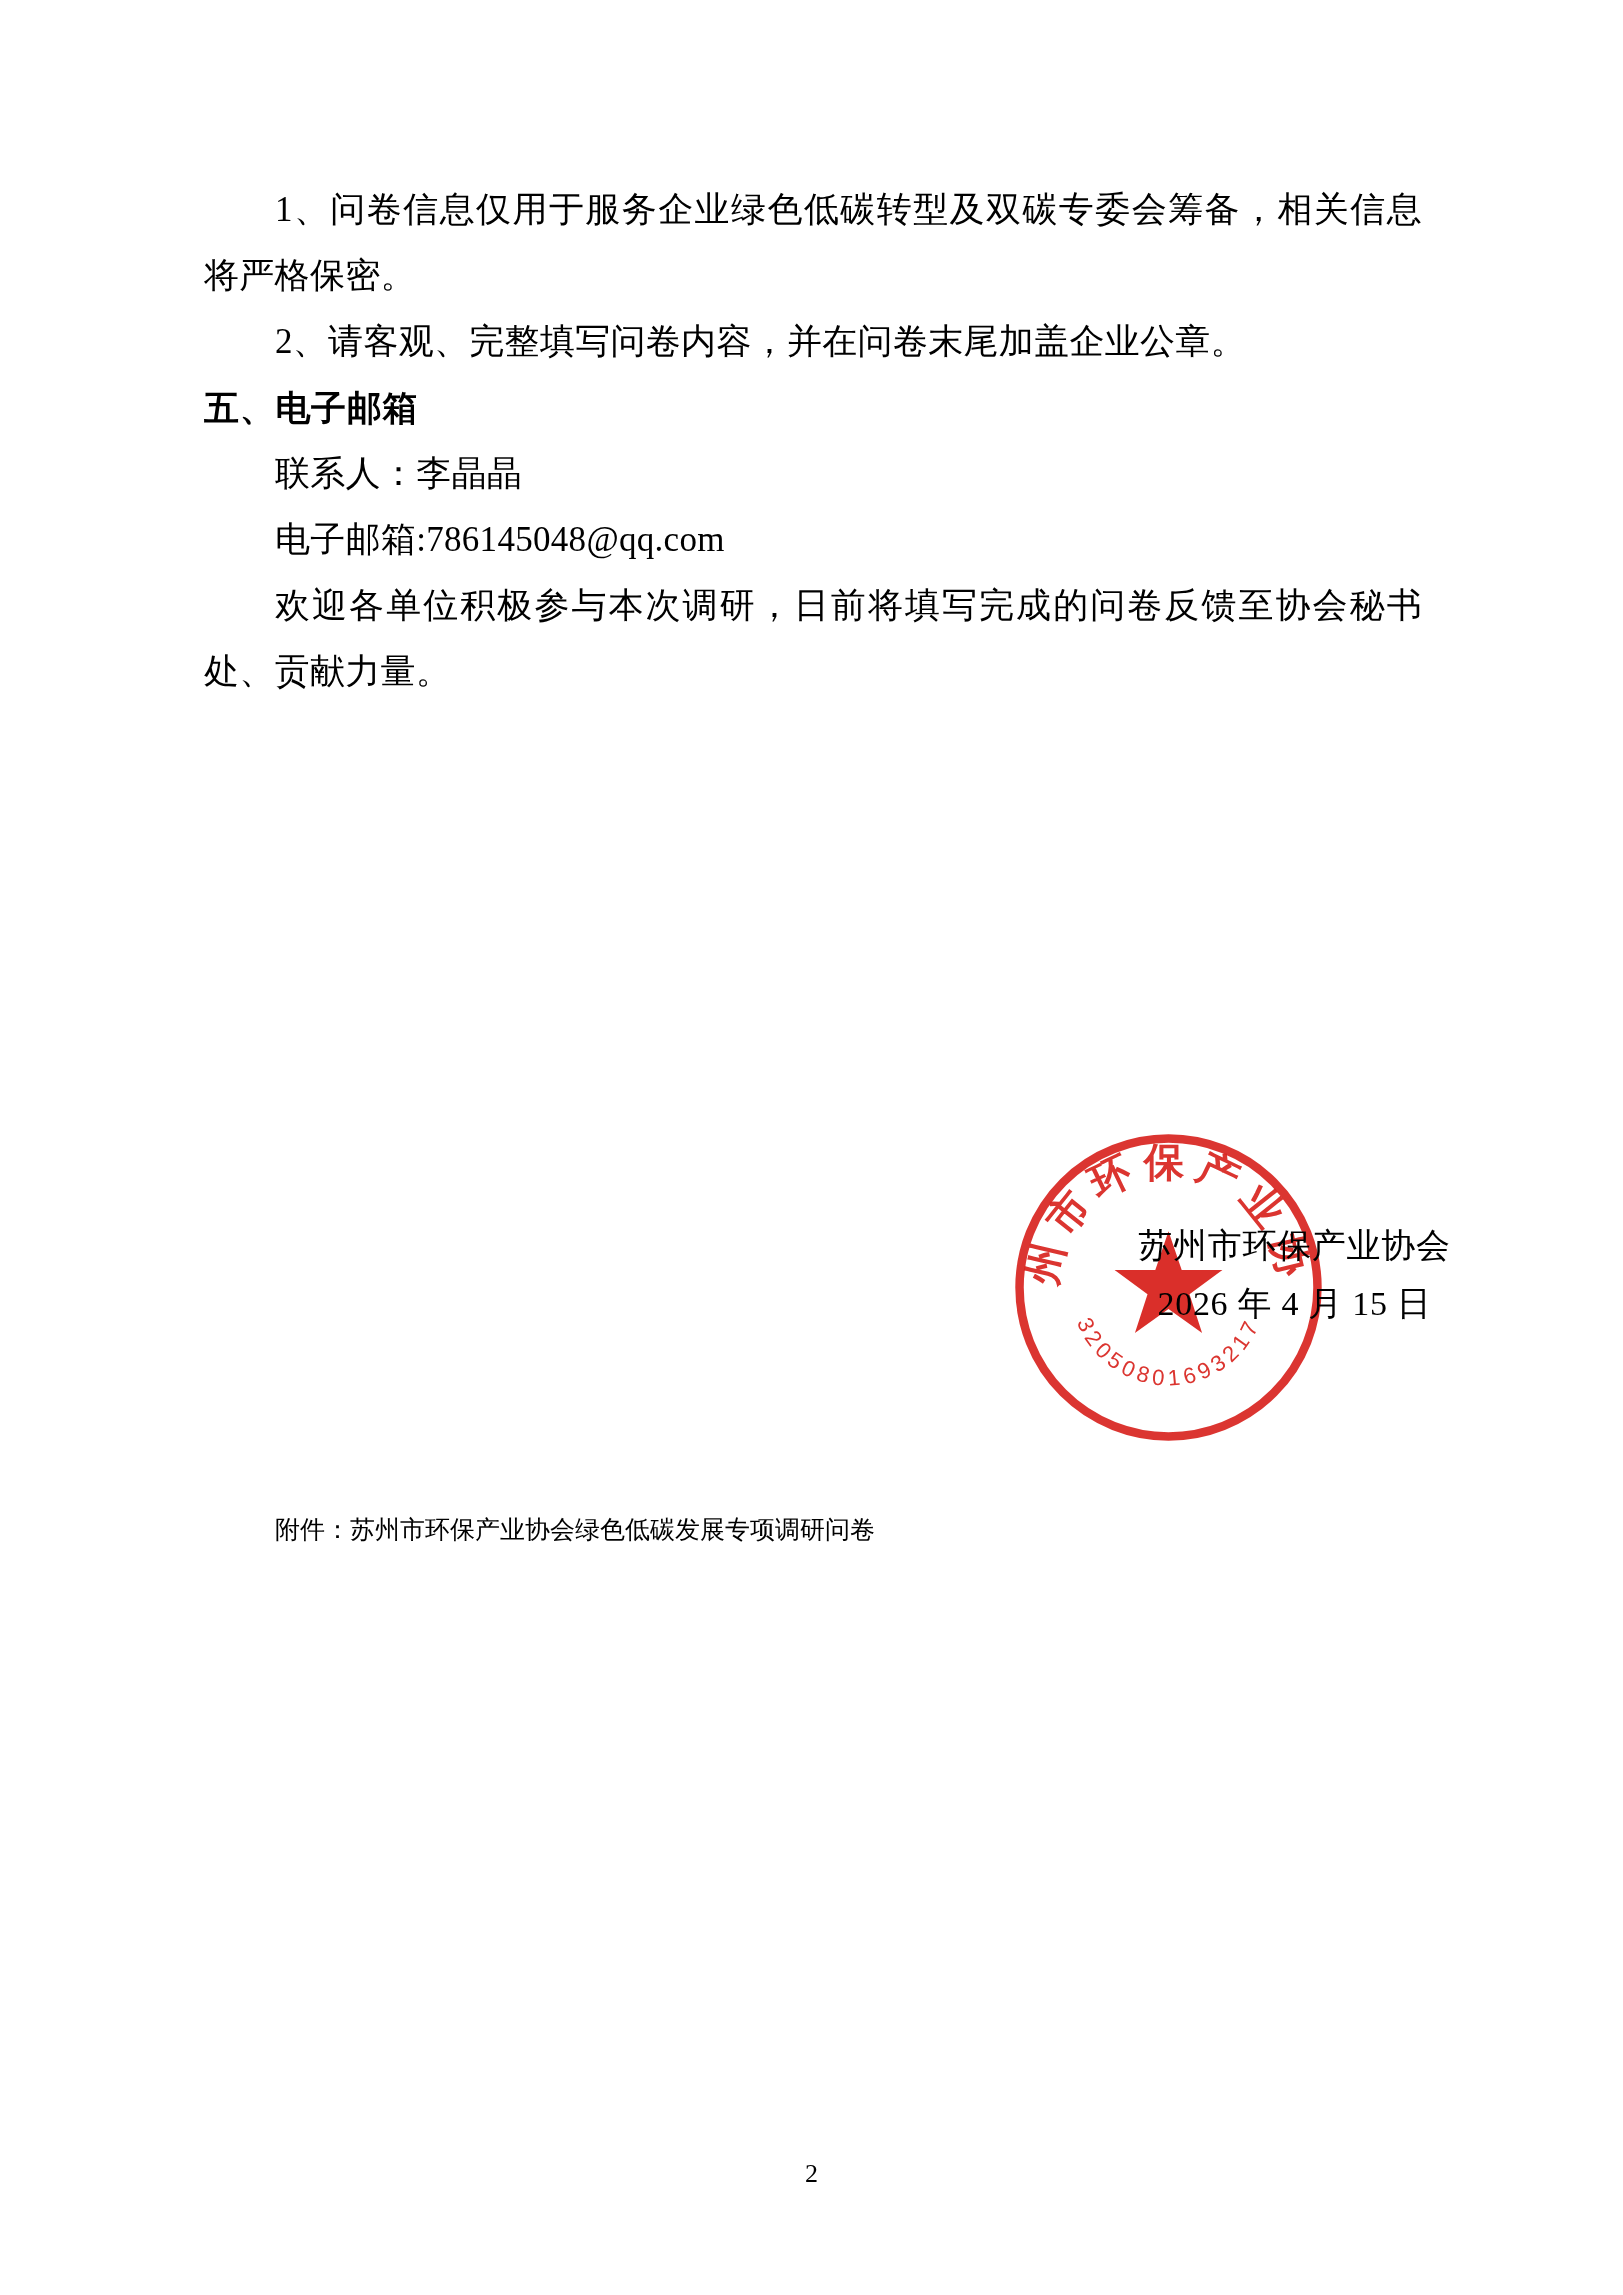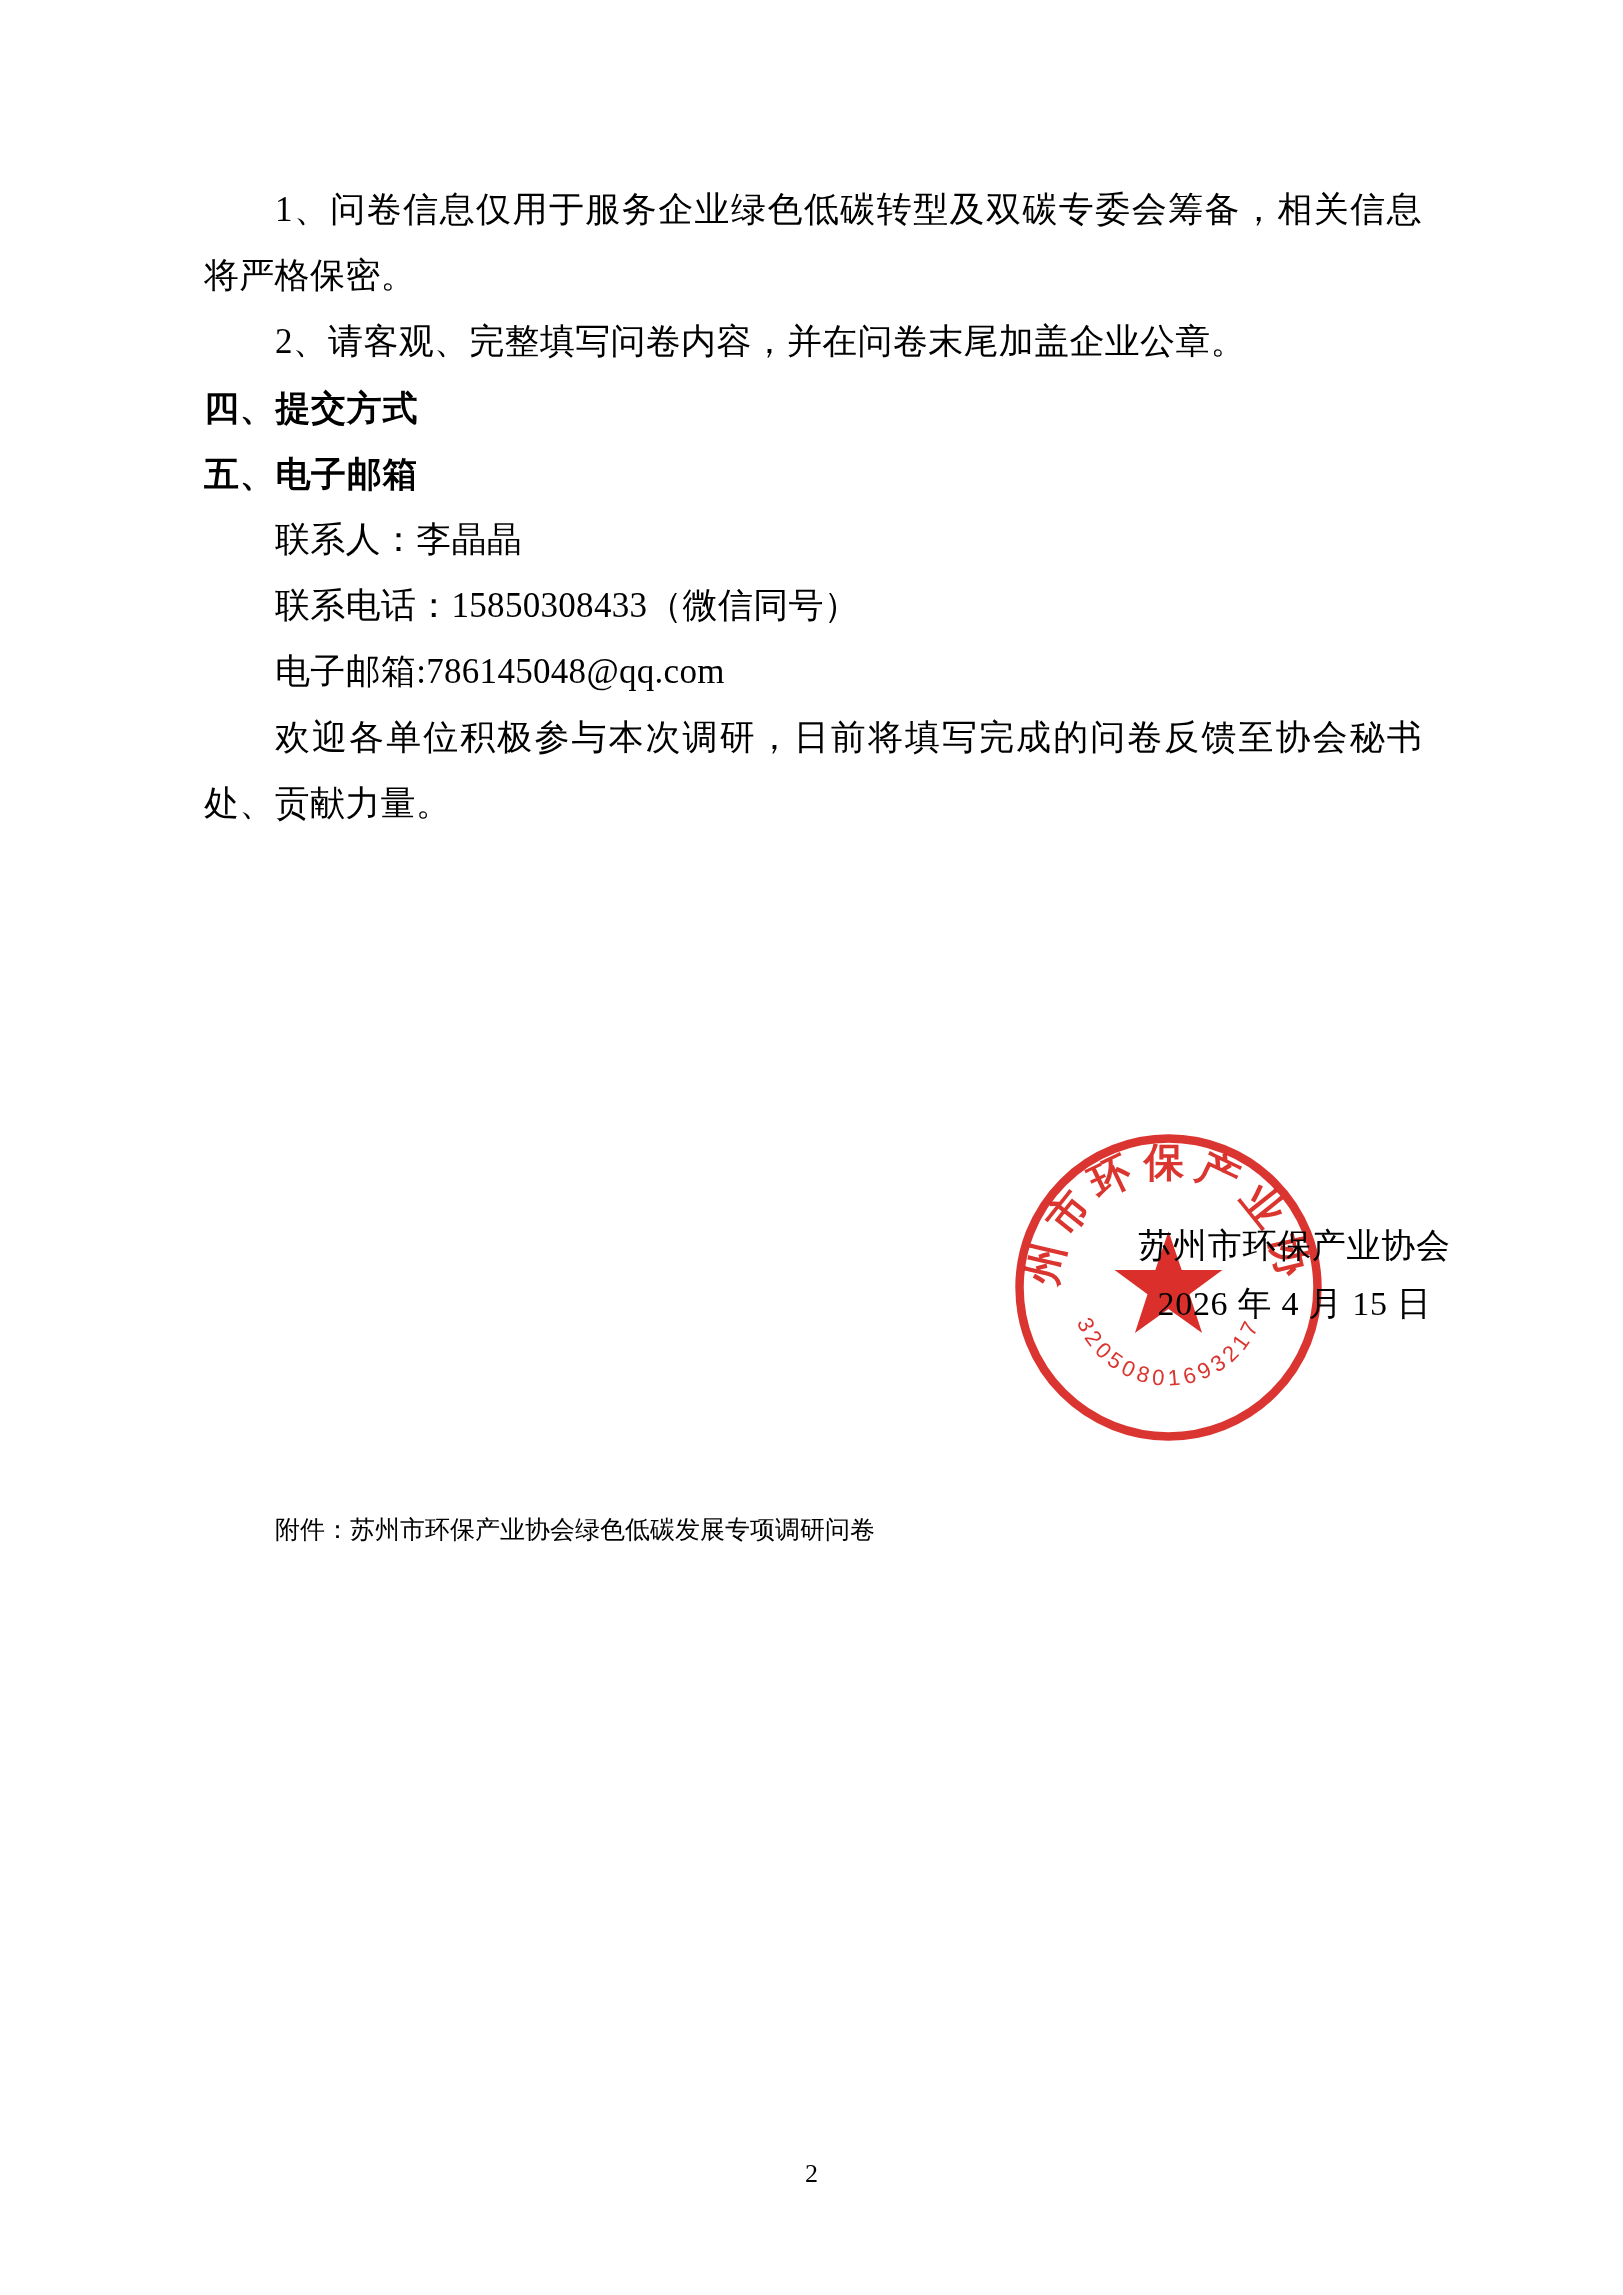--- a/index.html
+++ b/index.html
@@ -91,28 +91,26 @@
 <body>
 
 <div class="page">
 
   <div class="content">
 
     <p class="para indent">1、问卷信息仅用于服务企业绿色低碳转型及双碳专委会筹备，相关信息将严格保密。</p>
 
     <p class="para indent">2、请客观、完整填写问卷内容，并在问卷末尾加盖企业公章。</p>
 
-    <p class="heading">四、提交方式</p>
 
 
     <p class="heading">五、电子邮箱</p>
 
     <p class="para indent">联系人：李晶晶</p>
 
-    <p class="para indent">联系电话：15850308433（微信同号）</p>
 
     <p class="para indent">电子邮箱:786145048@qq.com</p>
 
     <p class="para indent">欢迎各单位积极参与本次调研，日前将填写完成的问卷反馈至协会秘书处、贡献力量。</p>
 
   </div>
 
   <div class="stamp">
     <svg width="311" height="311" viewBox="0 0 476 476" xmlns="http://www.w3.org/2000/svg">
       <defs>

